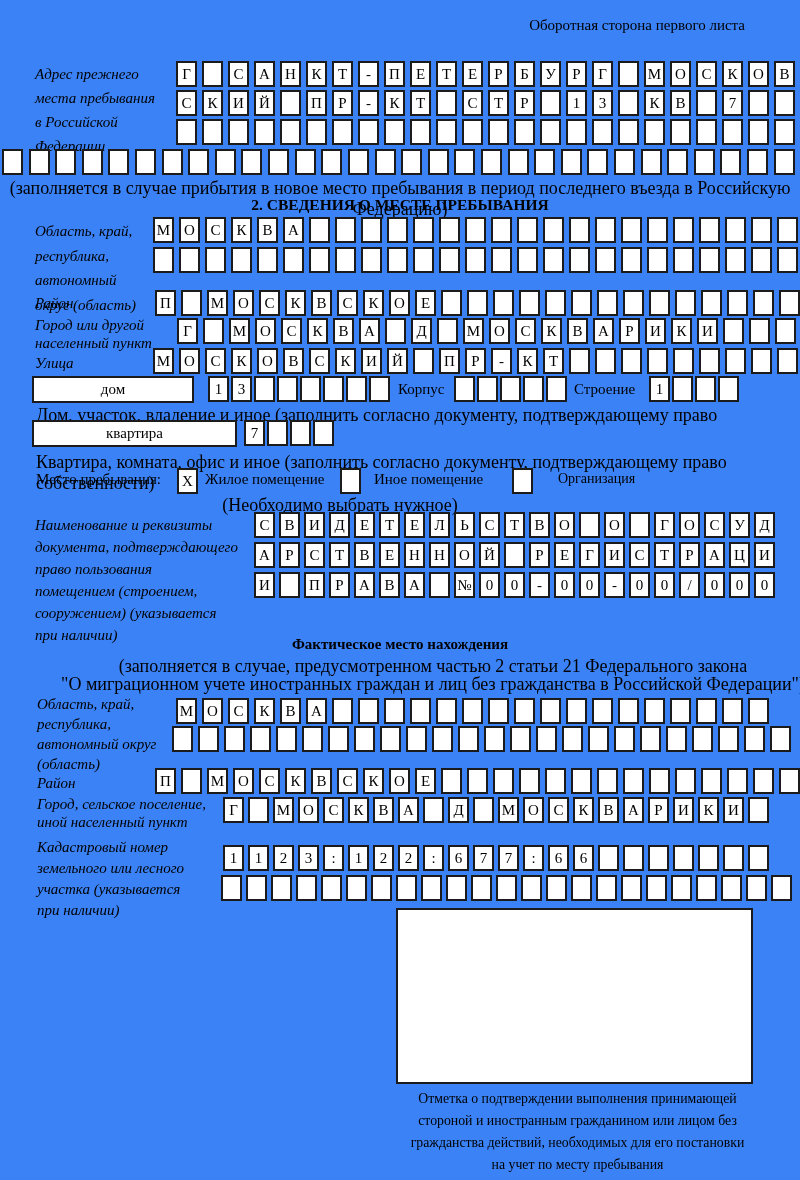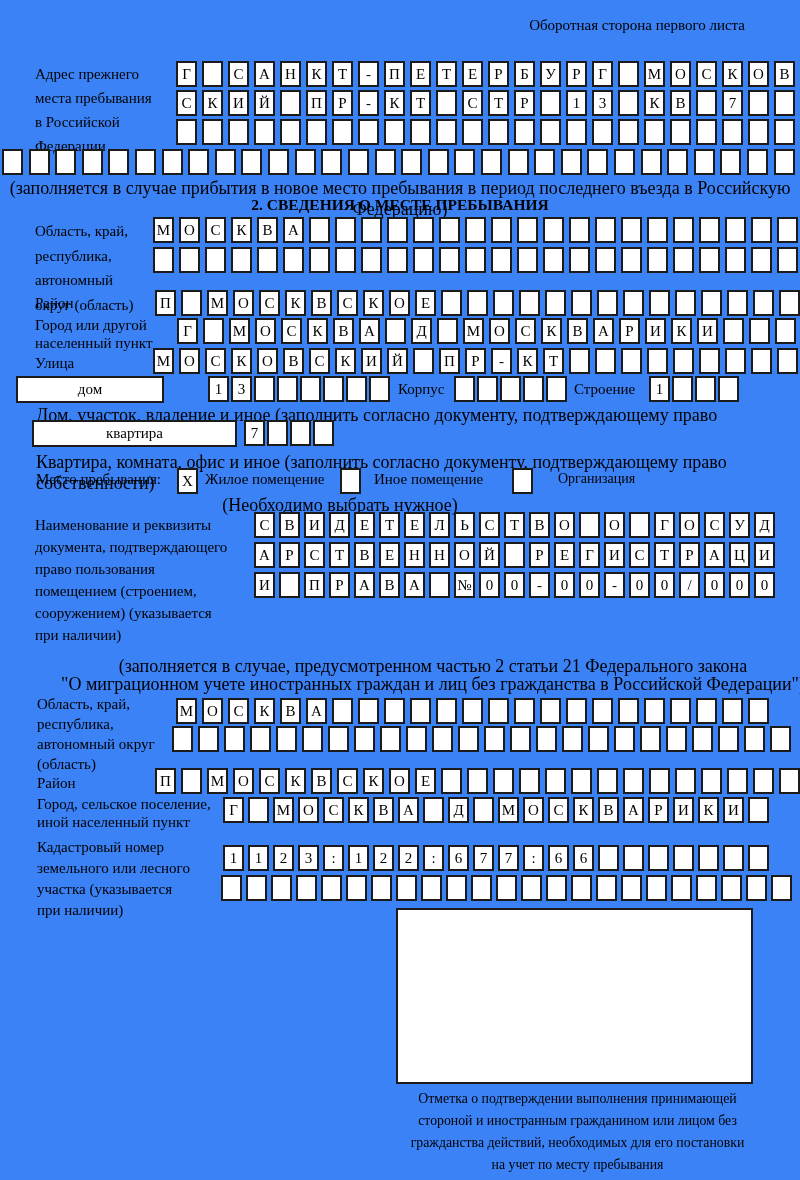--- a/index.html
+++ b/index.html
@@ -1,19 +1,19 @@
 <!DOCTYPE html>
 <html><head>
 <meta charset="utf-8">
 <style>
   html,body{margin:0;padding:0;background:#fff;}
   .page{position:relative;width:800px;height:1180px;background:#3b82f6;overflow:hidden;
         font-family:"Liberation Serif","DejaVu Serif",serif;color:#000;}
   .abs{position:absolute;}
-  .label{font-size:15px;white-space:pre-line;line-height:24px;}
+  .label{font-size:15px;white-space:pre-line;line-height:24px;font-style:italic;}
   .lh18{line-height:18px;} .lh20{line-height:20px;} .lh21{line-height:21px;}
   .lh22{line-height:22px;} .lh245{line-height:24.5px;}
   .note{font-size:18px;}
   .center{left:0;width:800px;text-align:center;}
   .bold{font-weight:bold;}
   .title{font-size:15.5px;font-weight:bold;}
   .cellrow{display:flex;column-gap:5px;}
   .gap2{column-gap:2px;} .gap4{column-gap:4px;}
   .fw{width:793px;justify-content:space-between;column-gap:0;}
   .cell{flex:0 0 auto;width:21px;height:26px;box-sizing:border-box;border:2px solid #1b1b1b;
@@ -288,21 +288,21 @@
       <span class="cell"></span>
       <span class="cell"></span>
       <span class="cell"></span>
       <span class="cell"></span>
       <span class="cell"></span>
       <span class="cell"></span>
       <span class="cell"></span>
       <span class="cell"></span>
     </div>
 
-  <div class="abs widebox" style="left:16px;top:376px;width:148px;">дом</div>
+  <div class="abs widebox" style="left:32px;top:376px;width:162px;">дом</div>
   <div class="abs cellrow gap2" style="left:208px;top:376px;">
       <span class="cell">1</span>
       <span class="cell">3</span>
       <span class="cell"></span>
       <span class="cell"></span>
       <span class="cell"></span>
       <span class="cell"></span>
       <span class="cell"></span>
       <span class="cell"></span>
     </div>
@@ -410,20 +410,21 @@
       <span class="cell">0</span>
       <span class="cell">-</span>
       <span class="cell">0</span>
       <span class="cell">0</span>
       <span class="cell">/</span>
       <span class="cell">0</span>
       <span class="cell">0</span>
       <span class="cell">0</span>
     </div>
 
+  <div class="abs center bold" style="top:636px;font-size:15px;">Фактическое место нахождения</div>
   <div class="abs note center" style="top:657px;white-space:pre-line;line-height:18px;padding-left:33px;">(заполняется в случае, предусмотренном частью 2 статьи 21 Федерального закона
 "О миграционном учете иностранных граждан и лиц без гражданства в Российской Федерации")</div>
 
   <div class="abs label lh20" style="left:37px;top:694px;">Область, край,
 республика,
 автономный округ
 (область)</div>
   <div class="abs cellrow" style="left:176px;top:698px;">
       <span class="cell">М</span>
       <span class="cell">О</span>

